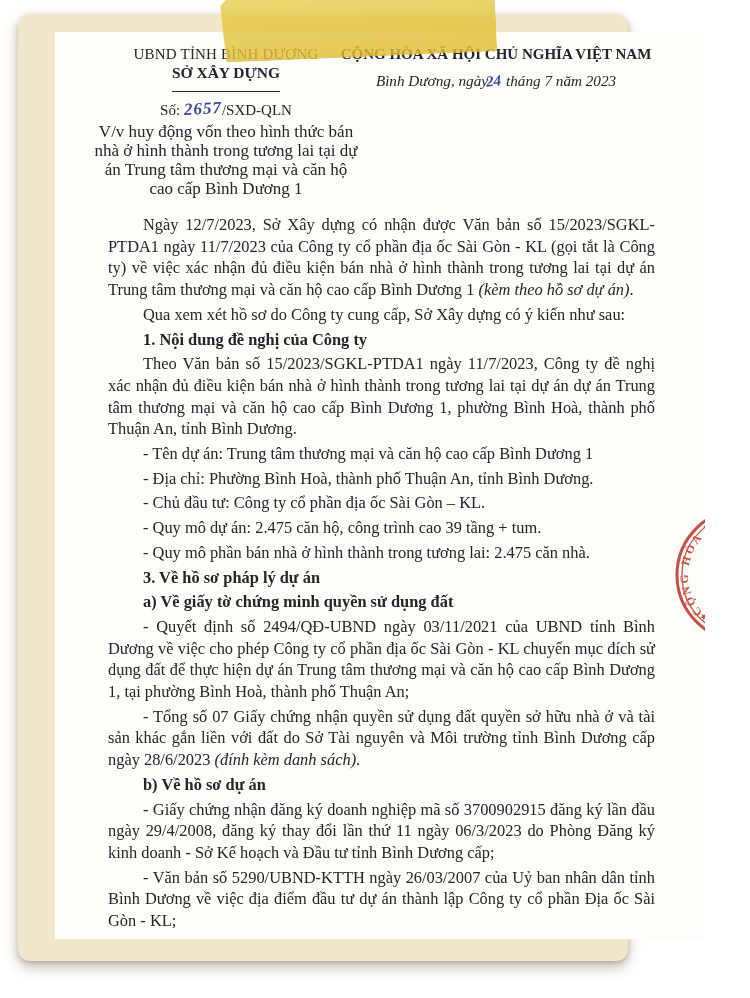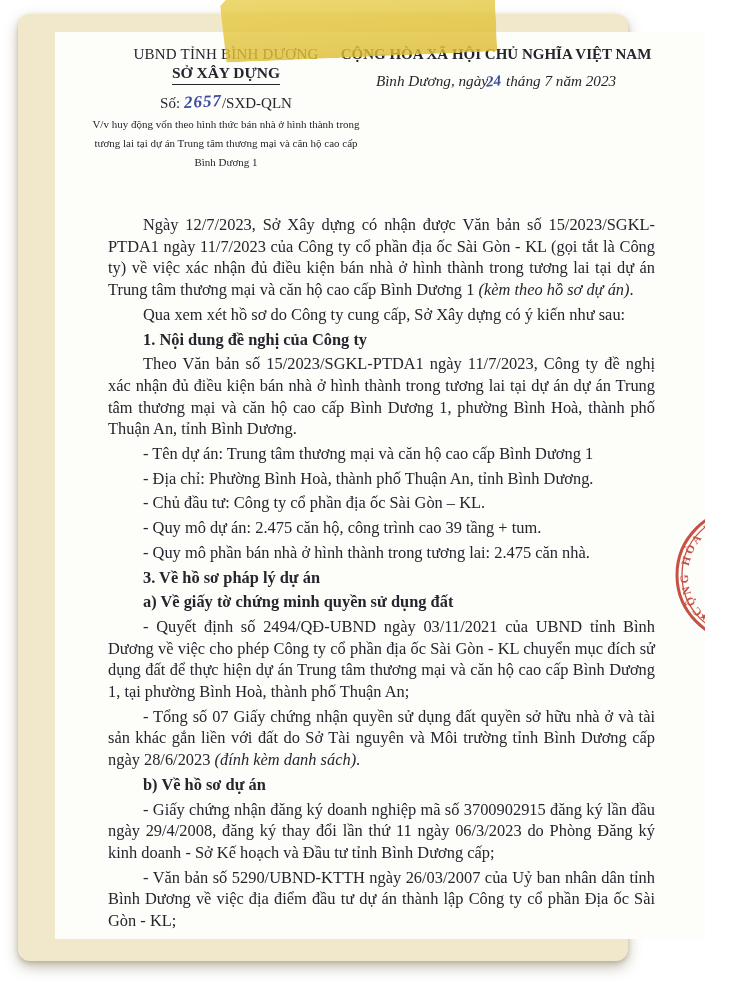--- a/index.html
+++ b/index.html
@@ -17,25 +17,25 @@
   .doc{
     position:absolute;left:37px;top:18px;width:650px;height:907px;
     background:#fdfdfa;overflow:hidden;color:#25252e;
   }
   
   .header{position:relative;height:176px;}
   .col-a{position:absolute;left:36px;top:14px;width:270px;text-align:center;}
   .col-b{position:absolute;left:276px;top:14px;width:330px;text-align:center;}
   .org-parent{font-size:15px;letter-spacing:.2px;}
   .org{font-size:15.5px;font-weight:bold;margin-top:1px;}
-  .org u-line, .underlined{display:inline-block;border-bottom:1.6px solid #25252e;padding-bottom:2px;}
+  .org u-line, .underlined{display:inline-block;border-bottom:1.6px solid #25252e;padding-bottom:9px;}
   .doc-no{font-size:15px;margin-top:8px;}
   .hand{color:#3b4aa0;font-style:italic;font-size:17px;font-weight:bold;
         letter-spacing:1px;display:inline-block;transform:rotate(-3deg);position:relative;top:-1px;}
-  .subject{font-size:11px;line-height:19px;margin-top:2px;}
+  .subject{font-size:17px;line-height:19px;margin-top:2px;}
   .nat-title{font-size:15px;font-weight:bold;white-space:nowrap;}
   .nat-motto{font-size:15.5px;font-weight:bold;margin-top:3px;}
   .date-line{font-size:15.2px;font-style:italic;margin-top:9px;white-space:nowrap;}
   .hand-day{color:#3b4aa0;font-weight:bold;font-style:italic;letter-spacing:0;
         display:inline-block;transform:rotate(-6deg);margin:0 1px 0 -2px;}
   
   .kinh-gui{text-align:center;font-size:16.8px;margin:8px 30px 6px 30px;}
   .body-text{margin:6px 47px 0 50px;font-size:16.4px;line-height:21.7px;text-align:justify;}
   .blk{text-indent:35px;margin:3px;}
   .blk.heading{font-weight:bold;margin-top:2px;}

